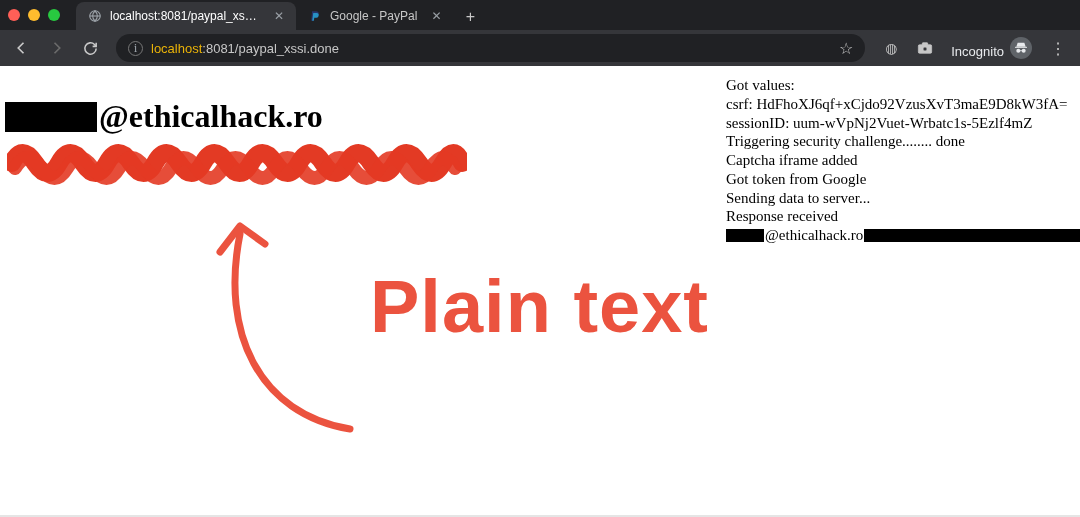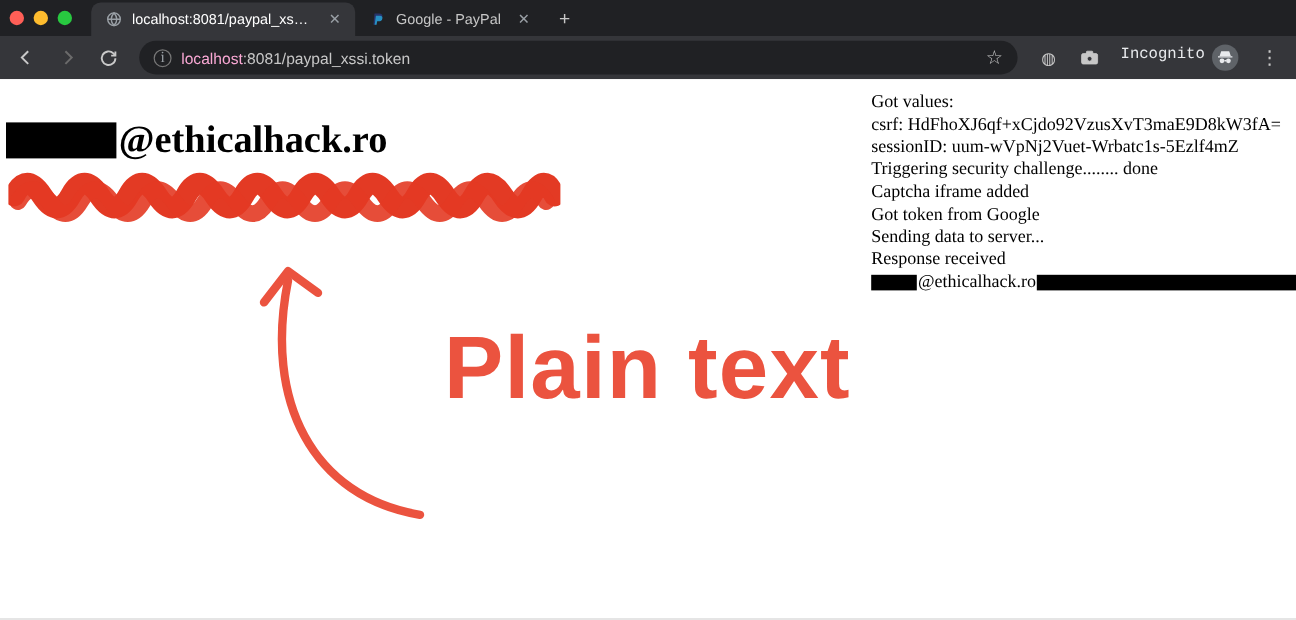--- a/index.html
+++ b/index.html
@@ -19,24 +19,24 @@
   .tab .title{white-space:nowrap;overflow:hidden;text-overflow:ellipsis;}
   .newtab{width:26px;height:26px;display:flex;align-items:center;justify-content:center;color:#c7c7c7;font-size:16px;margin-left:4px;}
 
   .toolbar{display:flex;align-items:center;height:36px;background:#35363a;padding:0 8px;gap:6px;}
   .tbtn{width:28px;height:28px;display:flex;align-items:center;justify-content:center;color:#9aa0a6;border-radius:50%;}
   .tbtn svg{stroke:#c9c9c9;}
   .tbtn.disabled svg{stroke:#6b6b6b;}
   .omnibox{flex:1;display:flex;align-items:center;height:28px;background:#202124;border-radius:14px;padding:0 12px;color:#c7c7c7;font-size:13px;gap:8px;margin:0 6px;}
   .omnibox .info-icon{color:#9aa0a6;font-size:13px;border:1px solid #777;border-radius:50%;width:15px;height:15px;display:flex;align-items:center;justify-content:center;font-family:Georgia,serif;}
   .omnibox .urltext{flex:1;white-space:nowrap;overflow:hidden;}
-  .omnibox .host{color:#f9a8d4;}
+  .omnibox .host{color:#eab308;}
   .right-icons{display:flex;align-items:center;gap:6px;}
   .right-icons .tbtn{color:#c7c7c7;}
-  .incog{display:flex;align-items:flex-start;gap:6px;color:#e8eaed;font-size:13px;padding:0 6px;font-family:Liberation Mono, monospace;}
+  .incog{display:flex;align-items:flex-end;gap:6px;color:#e8eaed;font-size:13px;padding:0 6px;}
   .incog-badge{width:22px;height:22px;border-radius:50%;background:#5f6368;display:flex;align-items:center;justify-content:center;}
 
   
   .viewport{position:relative;background:#fff;height:calc(517px - 30px - 36px);font-family:"Times New Roman", Times, serif;}
 
   .email{position:absolute;left:5px;top:32px;font-size:32px;font-weight:bold;color:#000;display:flex;align-items:center;}
   .email .redact{display:inline-block;width:92px;height:30px;background:#000;margin-right:2px;}
 
   .console{position:absolute;left:726px;top:10px;font-size:15px;line-height:1.25;color:#000;font-family:"Times New Roman",Times,serif;white-space:nowrap;}
   .console .row{display:block;}
@@ -104,21 +104,21 @@
   <div class="tbtn">
     <svg width="17" height="17" viewBox="0 0 24 24" fill="none" stroke-width="2.2">
         <path d="M20 12a8 8 0 1 1-2.34-5.66L20 9"></path>
         <path d="M20 4v5h-5"></path>
       </svg>
   </div>
 
   <div class="omnibox">
     <span class="info-icon">i</span>
     <span class="urltext">
-      <span class="host">localhost</span><span>:8081/paypal_xssi.token</span>
+      <span class="host">localhost</span><span>:8081/paypal_xssi.done</span>
     </span>
     <span style="color:#c7c7c7;font-size:16px;">☆</span>
   </div>
 
   <div class="right-icons">
     <div class="tbtn" style="font-size:14px;">◍</div>
     <div class="tbtn">
       <svg width="16" height="14" viewBox="0 0 24 20" fill="#c7c7c7">
           <rect x="2" y="5" width="20" height="13" rx="2"></rect>
           <circle cx="12" cy="11.5" r="3" fill="#35363a"></circle>

